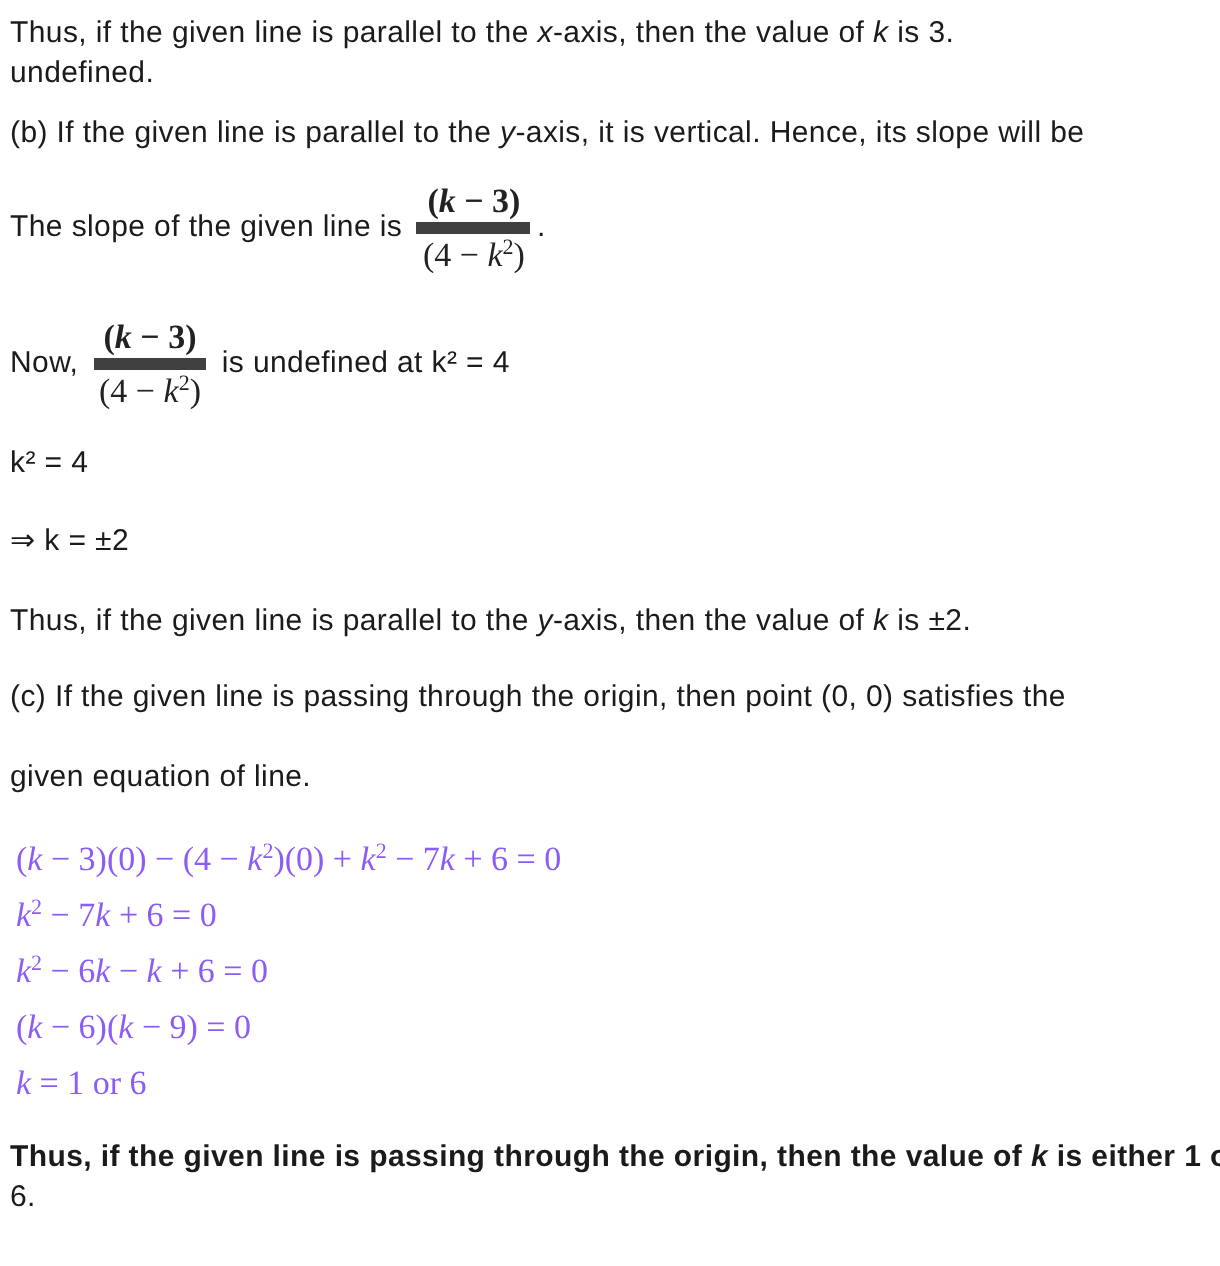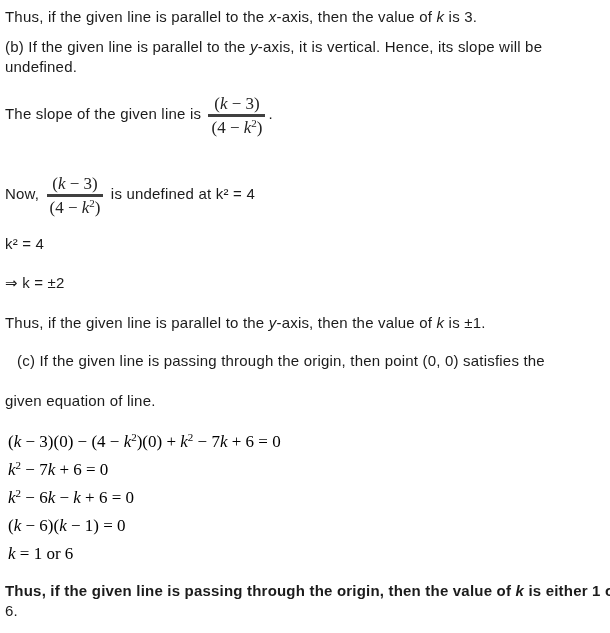--- a/index.html
+++ b/index.html
@@ -24,25 +24,25 @@
     line-height: 20px;
     min-height: 20px;
     white-space: nowrap;
   }
   .it { font-style: italic; }
   
   .mt10 { margin-top: 10px; }
   .mt11 { margin-top: 11px; }
   .mt13 { margin-top: 13px; font-weight: bold; }
   .mt17 { margin-top: 17px; }
-  .mt18 { margin-top: 18px; margin-left: 12px; }
+  .mt18 { margin-top: 18px; }
   .mt19 { margin-top: 19px; }
   .mt20 { margin-top: 20px; }
   .mt21 { margin-top: 14px; }
-  .mt28 { margin-top: 28px; }
+  .mt28 { margin-top: 16px; }
   
   .fracline {
     height: 52px;
     line-height: 52px;
     white-space: nowrap;
   }
   .frac {
     display: inline-block;
     vertical-align: middle;
     text-align: center;
@@ -50,64 +50,64 @@
     font-size: 17px;
     color: #222222;
     margin: 0 3px;
     letter-spacing: 0;
   }
   .frac .num, .frac .den {
     display: block;
     line-height: 21px;
     padding: 0 3px;
   }
-  .frac .num { border-bottom: 3px solid #404040; }
+  .frac .num { border-bottom: 6px solid #404040; font-weight: bold; }
   
   .eqs { padding-left: 3px; }
   .eq {
     font-family: "Liberation Serif", "DejaVu Serif", serif;
     font-size: 17px;
     line-height: 28px;
-    color: #000000;
+    color: #8b5cf6;
     letter-spacing: 0;
     white-space: nowrap;
   }
   sup {
     font-size: 11px;
     line-height: 0;
     vertical-align: 6px;
   }
 </style>
 </head>
 <body>
 
 <div class="doc">
 
   <div class="line"><span>Thus, if the given line is parallel to the </span><span class="it">x</span><span>-axis, then the value of </span><span class="it">k</span><span> is 3.</span></div>
 
+  <div class="line">undefined.</div>
   <div class="line mt10"><span>(b) If the given line is parallel to the </span><span class="it">y</span><span>-axis, it is vertical. Hence, its slope will be</span></div>
-  <div class="line">undefined.</div>
 
   <div class="fracline mt11"><span>The slope of the given line is </span><span class="frac"><span class="num"><span>(</span><span class="it">k</span><span> − 3)</span></span><span class="den"><span>(4 − </span><span class="it">k</span><sup>2</sup><span>)</span></span></span><span>.</span></div>
 
   <div class="fracline mt28"><span>Now, </span><span class="frac"><span class="num"><span>(</span><span class="it">k</span><span> − 3)</span></span><span class="den"><span>(4 − </span><span class="it">k</span><sup>2</sup><span>)</span></span></span><span> is undefined at k² = 4</span></div>
 
   <div class="line mt21">k² = 4</div>
 
   <div class="line mt19">⇒ k = ±2</div>
 
-  <div class="line mt20"><span>Thus, if the given line is parallel to the </span><span class="it">y</span><span>-axis, then the value of </span><span class="it">k</span><span> is ±1.</span></div>
+  <div class="line mt20"><span>Thus, if the given line is parallel to the </span><span class="it">y</span><span>-axis, then the value of </span><span class="it">k</span><span> is ±2.</span></div>
 
   <div class="line mt18">(c) If the given line is passing through the origin, then point (0, 0) satisfies the</div>
   <div class="line mt20">given equation of line.</div>
 
   <div class="eqs mt17">
     <div class="eq"><span>(</span><span class="it">k</span><span> − 3)(0) − (4 − </span><span class="it">k</span><sup>2</sup><span>)(0) + </span><span class="it">k</span><sup>2</sup><span> − 7</span><span class="it">k</span><span> + 6 = 0</span></div>
     <div class="eq"><span class="it">k</span><sup>2</sup><span> − 7</span><span class="it">k</span><span> + 6 = 0</span></div>
     <div class="eq"><span class="it">k</span><sup>2</sup><span> − 6</span><span class="it">k</span><span> − </span><span class="it">k</span><span> + 6 = 0</span></div>
-    <div class="eq"><span>(</span><span class="it">k</span><span> − 6)(</span><span class="it">k</span><span> − 1) = 0</span></div>
+    <div class="eq"><span>(</span><span class="it">k</span><span> − 6)(</span><span class="it">k</span><span> − 9) = 0</span></div>
     <div class="eq"><span class="it">k</span><span> = 1 or 6</span></div>
   </div>
 
   <div class="line mt13"><span>Thus, if the given line is passing through the origin, then the value of </span><span class="it">k</span><span> is either 1 or</span></div>
   <div class="line">6.</div>
 
 </div>
 
 </body></html>

